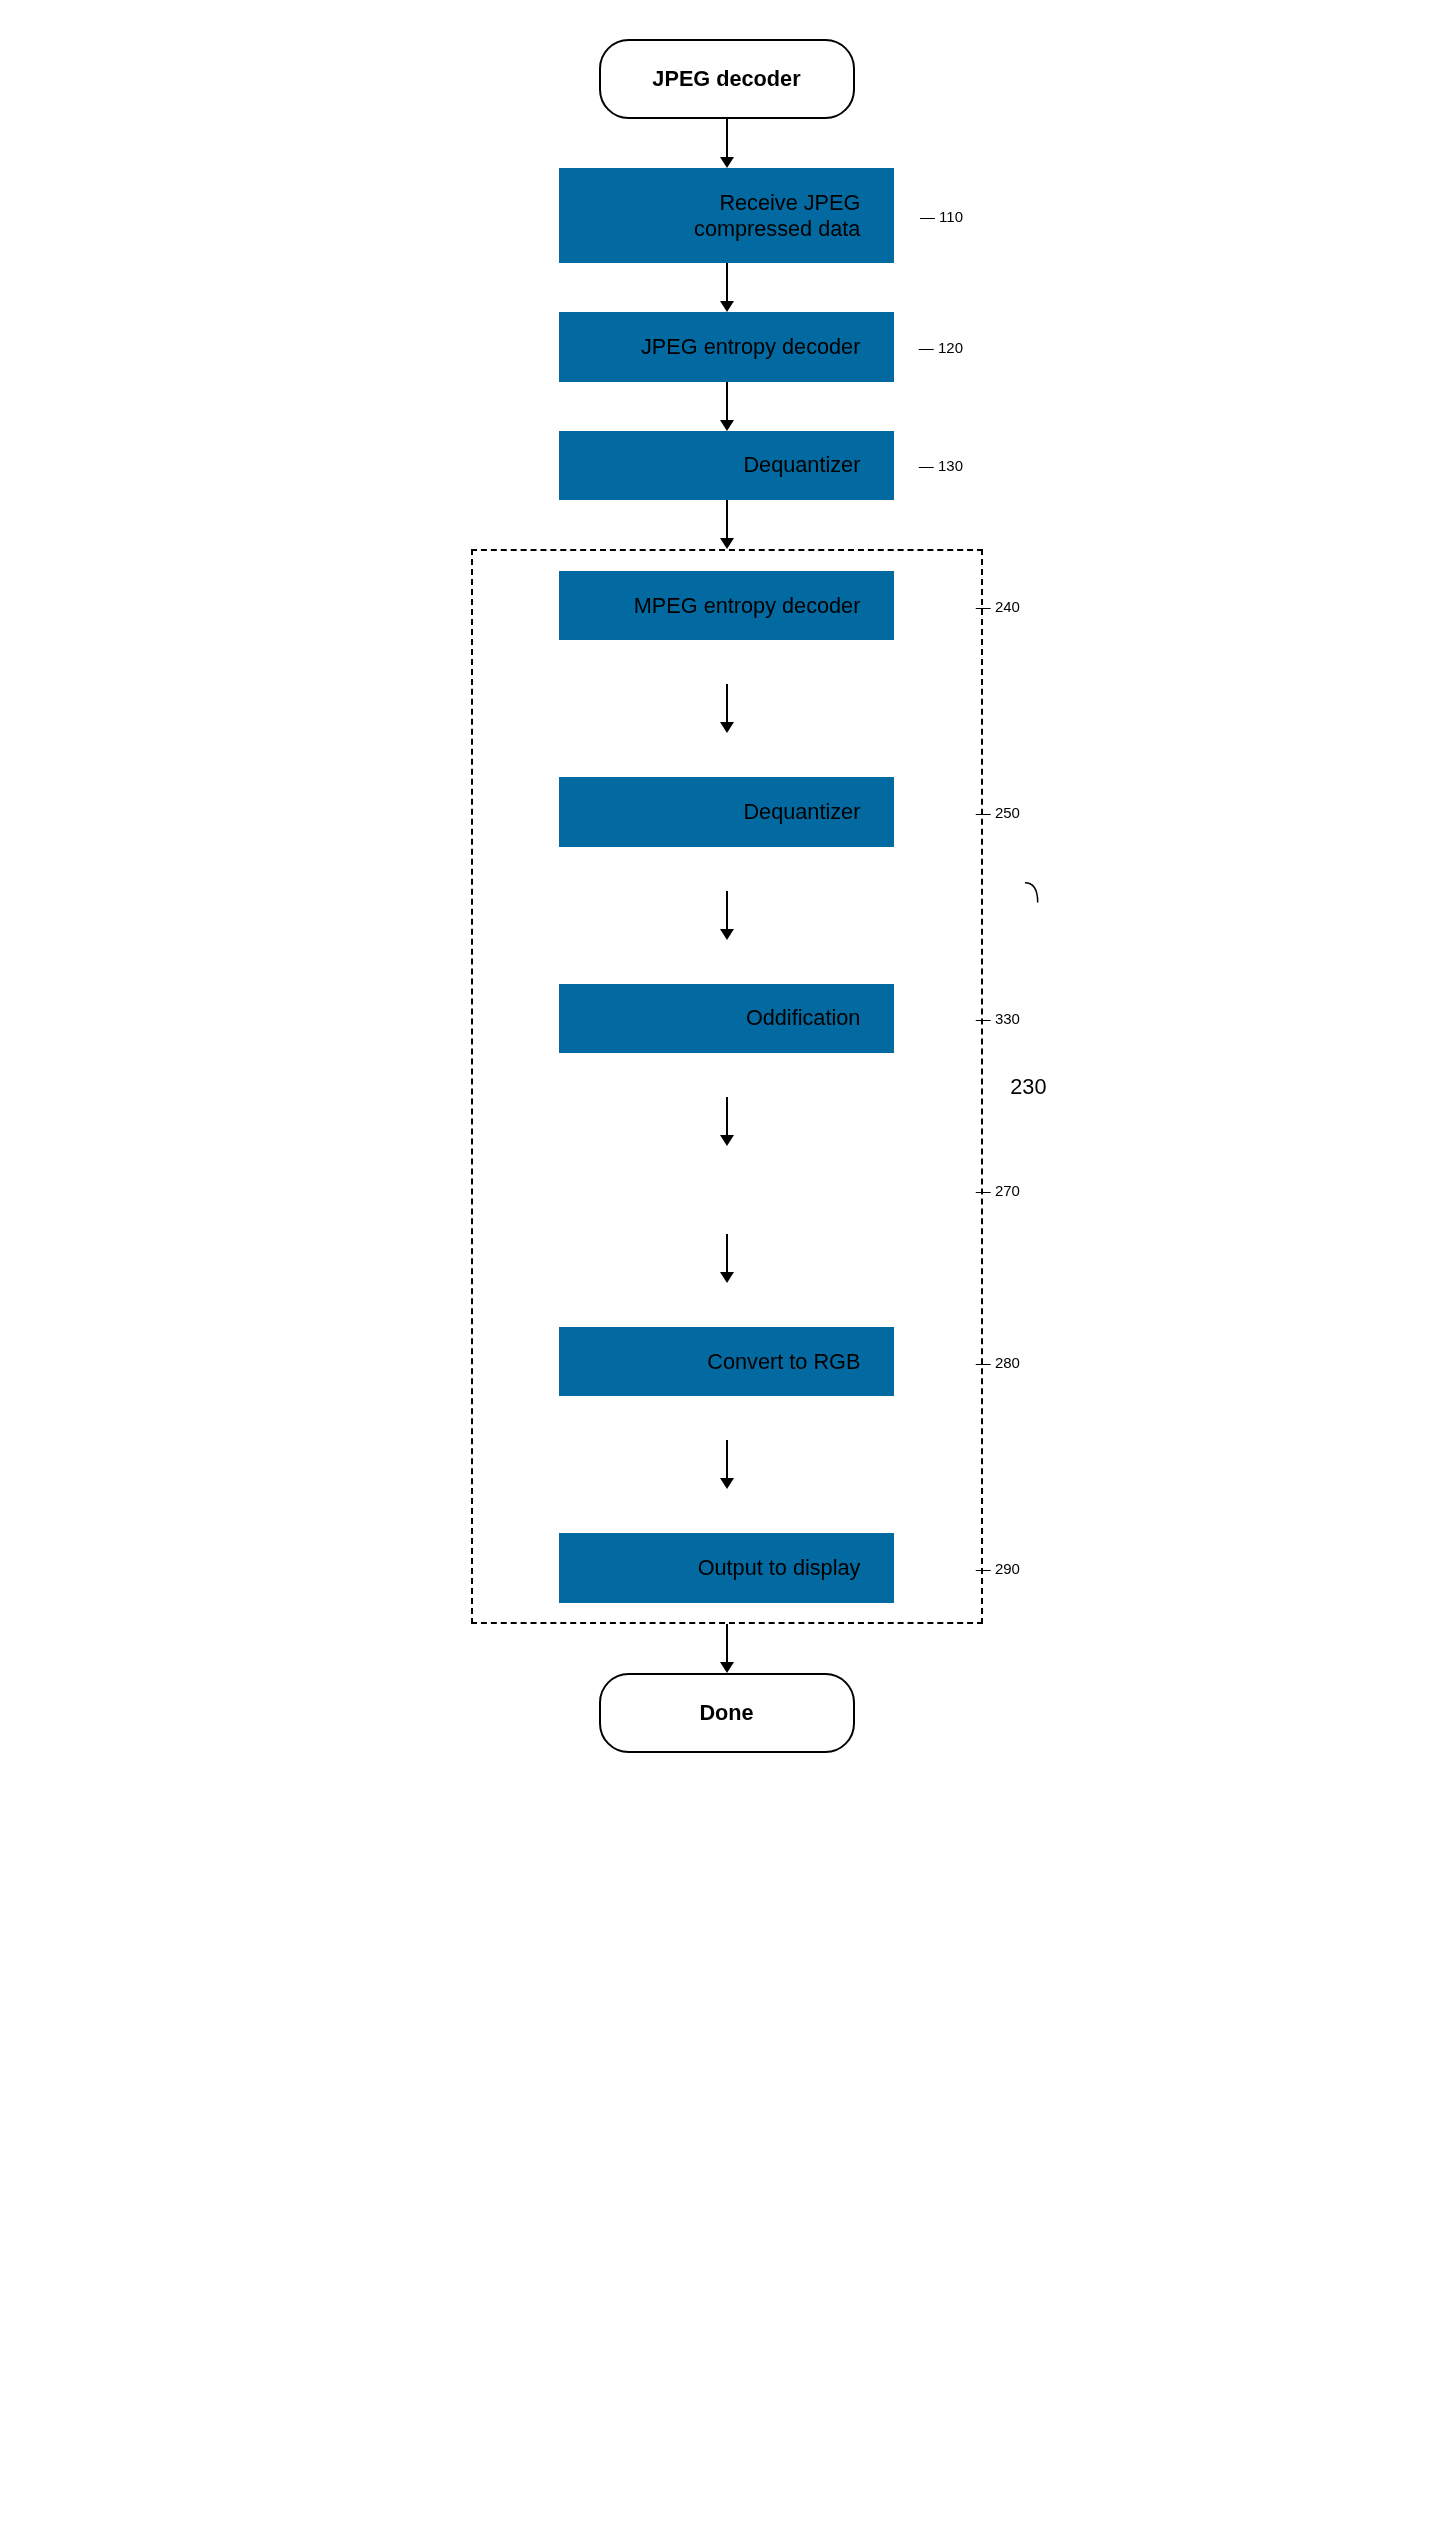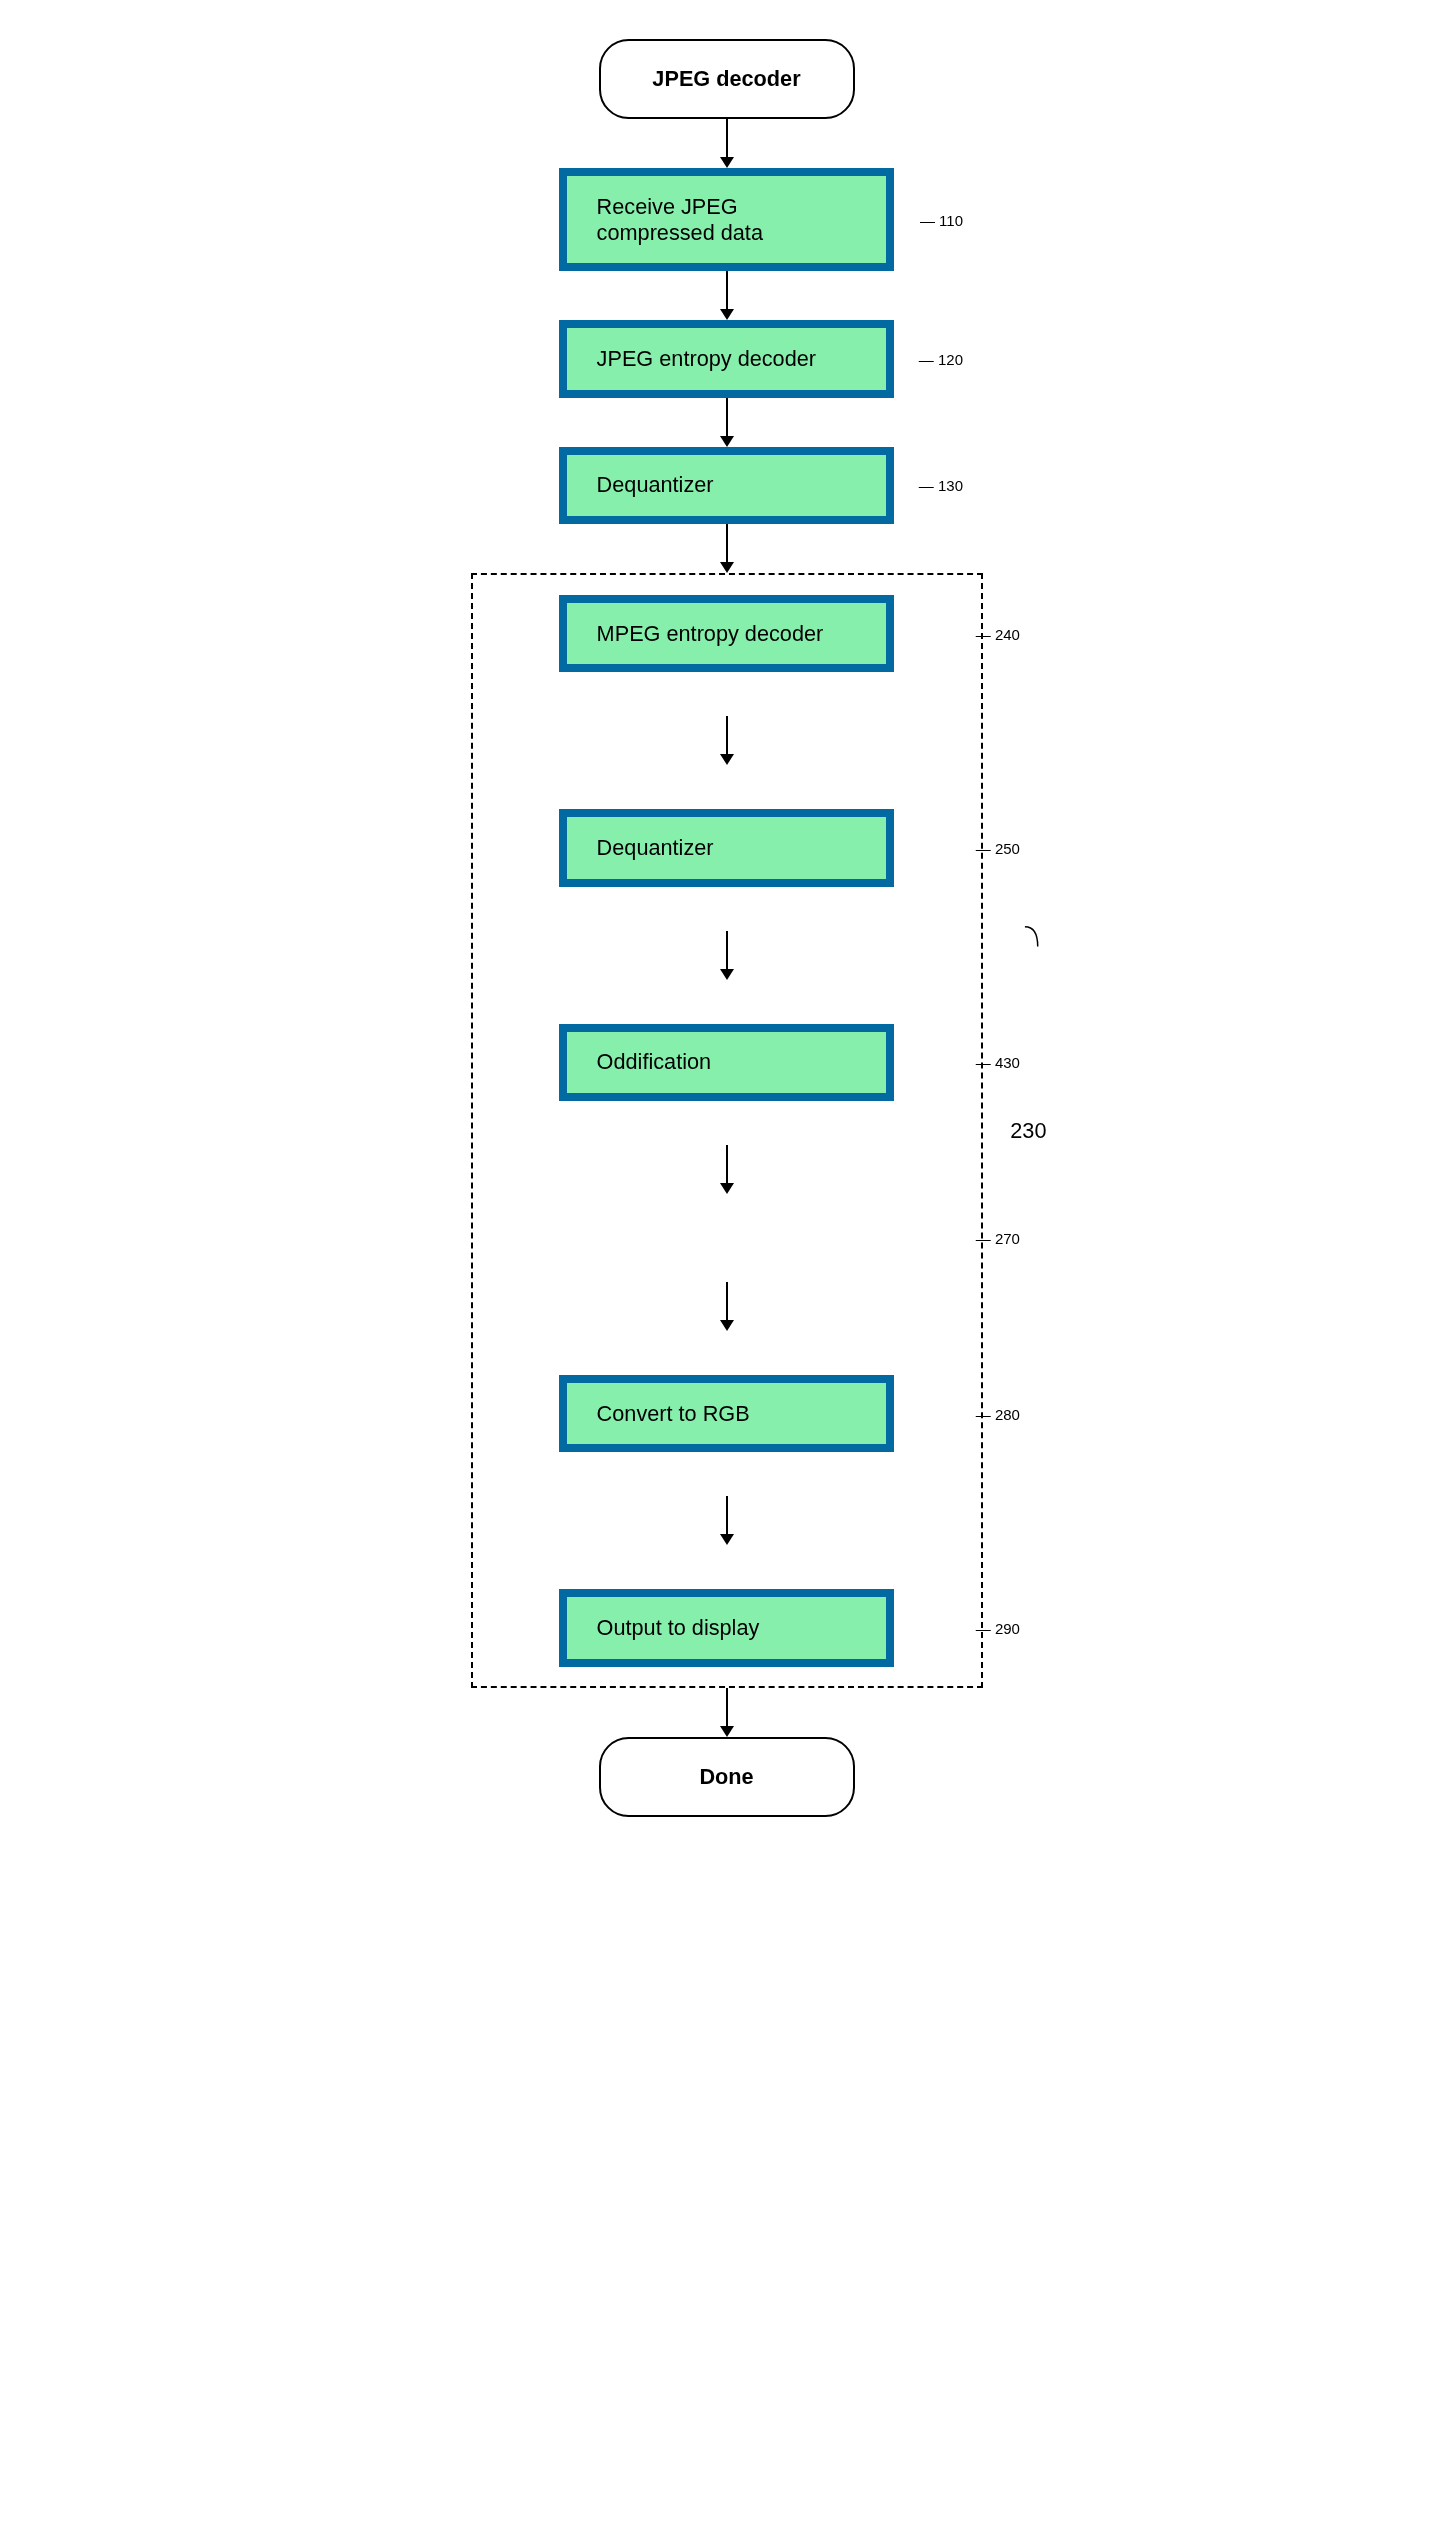--- a/index.html
+++ b/index.html
@@ -28,26 +28,26 @@
       font-size: 21.7px;
       font-weight: bold;
       text-align: center;
       min-width: 256px;
       background: #fff;
       position: relative;
     }
 
     
     .process-box {
-      border: 8px solid #0369a1;
+      border: 4px solid #0369a1;
       padding: 17.7px 29.6px;
       font-size: 21.7px;
-      text-align: left;
+      text-align: right;
       min-width: 335px;
-      background: #86efac;
+      background: #0369a1;
       position: relative;
     }
 
     
     .arrow-down {
       display: flex;
       flex-direction: column;
       align-items: center;
       height: 49px;
       position: relative;
@@ -148,21 +148,21 @@
         </div>
         <span class="box-label">250</span>
       </div>
 
       <div class="arrow-down"></div>
 
       <div style="position:relative; display:flex; align-items:center; width:100%; justify-content:center;">
         <div class="process-box">
           <span>Oddification</span>
         </div>
-        <span class="box-label">430</span>
+        <span class="box-label">330</span>
       </div>
 
       <div class="arrow-down"></div>
 
       <div style="position:relative; display:flex; align-items:center; width:100%; justify-content:center;">
         <span class="box-label">270</span>
       </div>
 
       <div class="arrow-down"></div>
 

